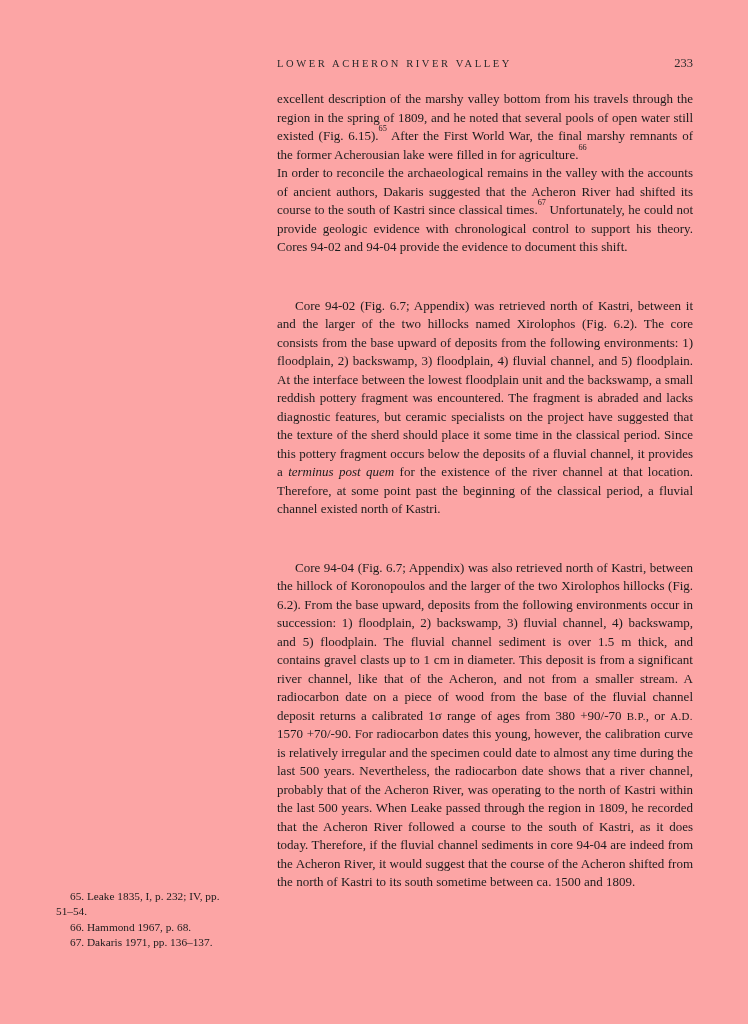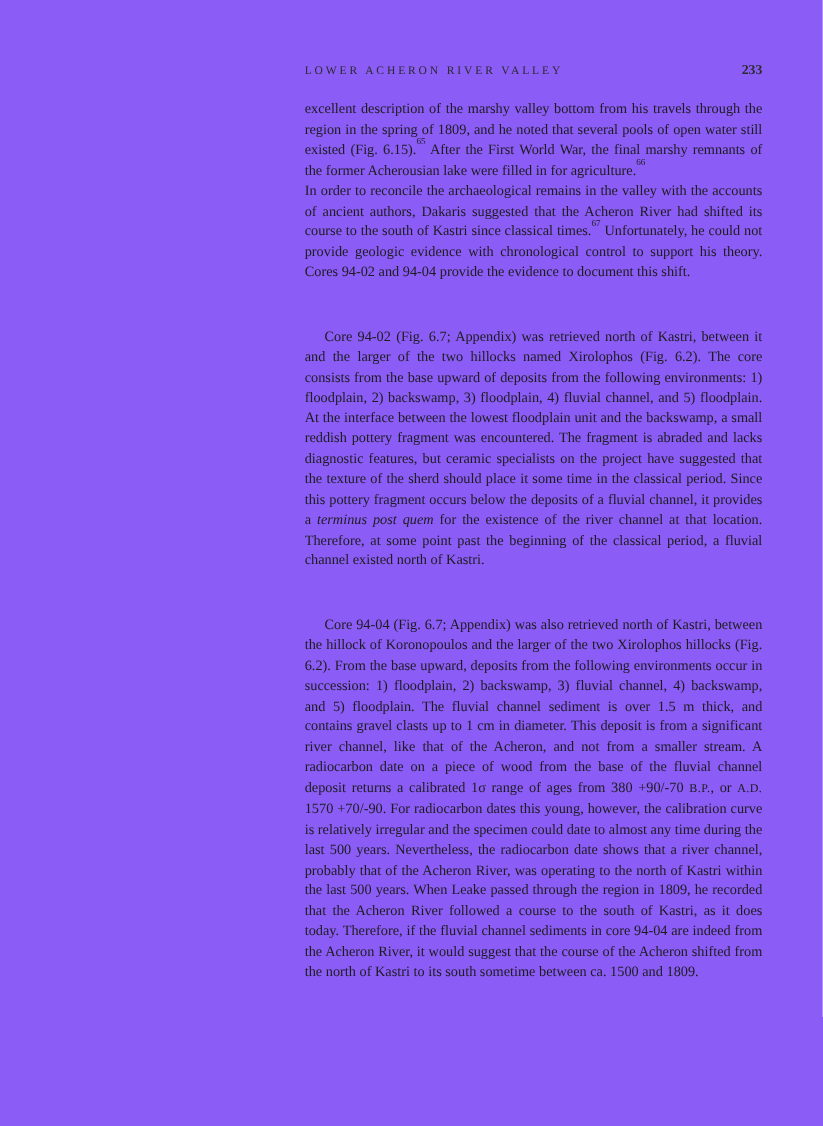--- a/index.html
+++ b/index.html
@@ -5,42 +5,41 @@
   html, body {
     margin: 0;
     padding: 0;
     background: #fbfaf7;
     font-family: "Liberation Serif", "DejaVu Serif", serif;
   }
   .page {
     position: relative;
     width: 748px;
     height: 1024px;
-    background: #8b5cf6;
+    background: #fca5a5;
     color: #1c1c1c;
     overflow: hidden;
   }
   .running-head {
     position: absolute;
     left: 277px;
     top: 56px;
     width: 416px;
     display: flex;
     justify-content: space-between;
     align-items: baseline;
   }
   .head-title {
     font-size: 10.5px;
     letter-spacing: 2.6px;
     color: #2b2b2b;
   }
   .page-number {
     font-size: 12.5px;
     color: #2b2b2b;
-    font-weight: bold;
   }
   .text-column {
     position: absolute;
     left: 277px;
     top: 90px;
     width: 416px;
   }
   .body-par {
     margin: 0;
     font-size: 13px;
@@ -96,14 +95,19 @@
     <p class="body-par"><span>excellent description of the marshy valley bottom from his travels through the region in the spring of 1809, and he noted that several pools of open water still existed (Fig. 6.15).</span><sup>65</sup><span> After the First World War, the final marshy remnants of the former Acherousian lake were filled in for agriculture.</span><sup>66</sup></p>
 
 
     <p class="body-par"><span>In order to reconcile the archaeological remains in the valley with the accounts of ancient authors, Dakaris suggested that the Acheron River had shifted its course to the south of Kastri since classical times.</span><sup>67</sup><span> Unfortunately, he could not provide geologic evidence with chronological control to support his theory. Cores 94-02 and 94-04 provide the evidence to document this shift.</span></p>
 
     <p class="body-par indent"><span>Core 94-02 (Fig. 6.7; Appendix) was retrieved north of Kastri, between it and the larger of the two hillocks named Xirolophos (Fig. 6.2). The core consists from the base upward of deposits from the following environments: 1) floodplain, 2) backswamp, 3) floodplain, 4) fluvial channel, and 5) floodplain. At the interface between the lowest floodplain unit and the backswamp, a small reddish pottery fragment was encountered. The fragment is abraded and lacks diagnostic features, but ceramic specialists on the project have suggested that the texture of the sherd should place it some time in the classical period. Since this pottery fragment occurs below the deposits of a fluvial channel, it provides a </span><em>terminus post quem</em><span> for the existence of the river channel at that location. Therefore, at some point past the beginning of the classical period, a fluvial channel existed north of Kastri.</span></p>
 
     <p class="body-par indent"><span>Core 94-04 (Fig. 6.7; Appendix) was also retrieved north of Kastri, between the hillock of Koronopoulos and the larger of the two Xirolophos hillocks (Fig. 6.2). From the base upward, deposits from the following environments occur in succession: 1) floodplain, 2) backswamp, 3) fluvial channel, 4) backswamp, and 5) floodplain. The fluvial channel sediment is over 1.5 m thick, and contains gravel clasts up to 1 cm in diameter. This deposit is from a significant river channel, like that of the Acheron, and not from a smaller stream. A radiocarbon date on a piece of wood from the base of the fluvial channel deposit returns a calibrated 1σ range of ages from 380 +90/-70 </span><span class="sc">B.P.</span><span>, or </span><span class="sc">A.D.</span><span> 1570 +70/-90. For radiocarbon dates this young, however, the calibration curve is relatively irregular and the specimen could date to almost any time during the last 500 years. Nevertheless, the radiocarbon date shows that a river channel, probably that of the Acheron River, was operating to the north of Kastri within the last 500 years. When Leake passed through the region in 1809, he recorded that the Acheron River followed a course to the south of Kastri, as it does today. Therefore, if the fluvial channel sediments in core 94-04 are indeed from the Acheron River, it would suggest that the course of the Acheron shifted from the north of Kastri to its south sometime between ca. 1500 and 1809.</span></p>
   </div>
 
+  <div class="footnotes">
+    <p class="footnote">65. Leake 1835, I, p. 232; IV, pp. 51–54.</p>
+    <p class="footnote">66. Hammond 1967, p. 68.</p>
+    <p class="footnote">67. Dakaris 1971, pp. 136–137.</p>
+  </div>
 
 </div>
 
 </body></html>

